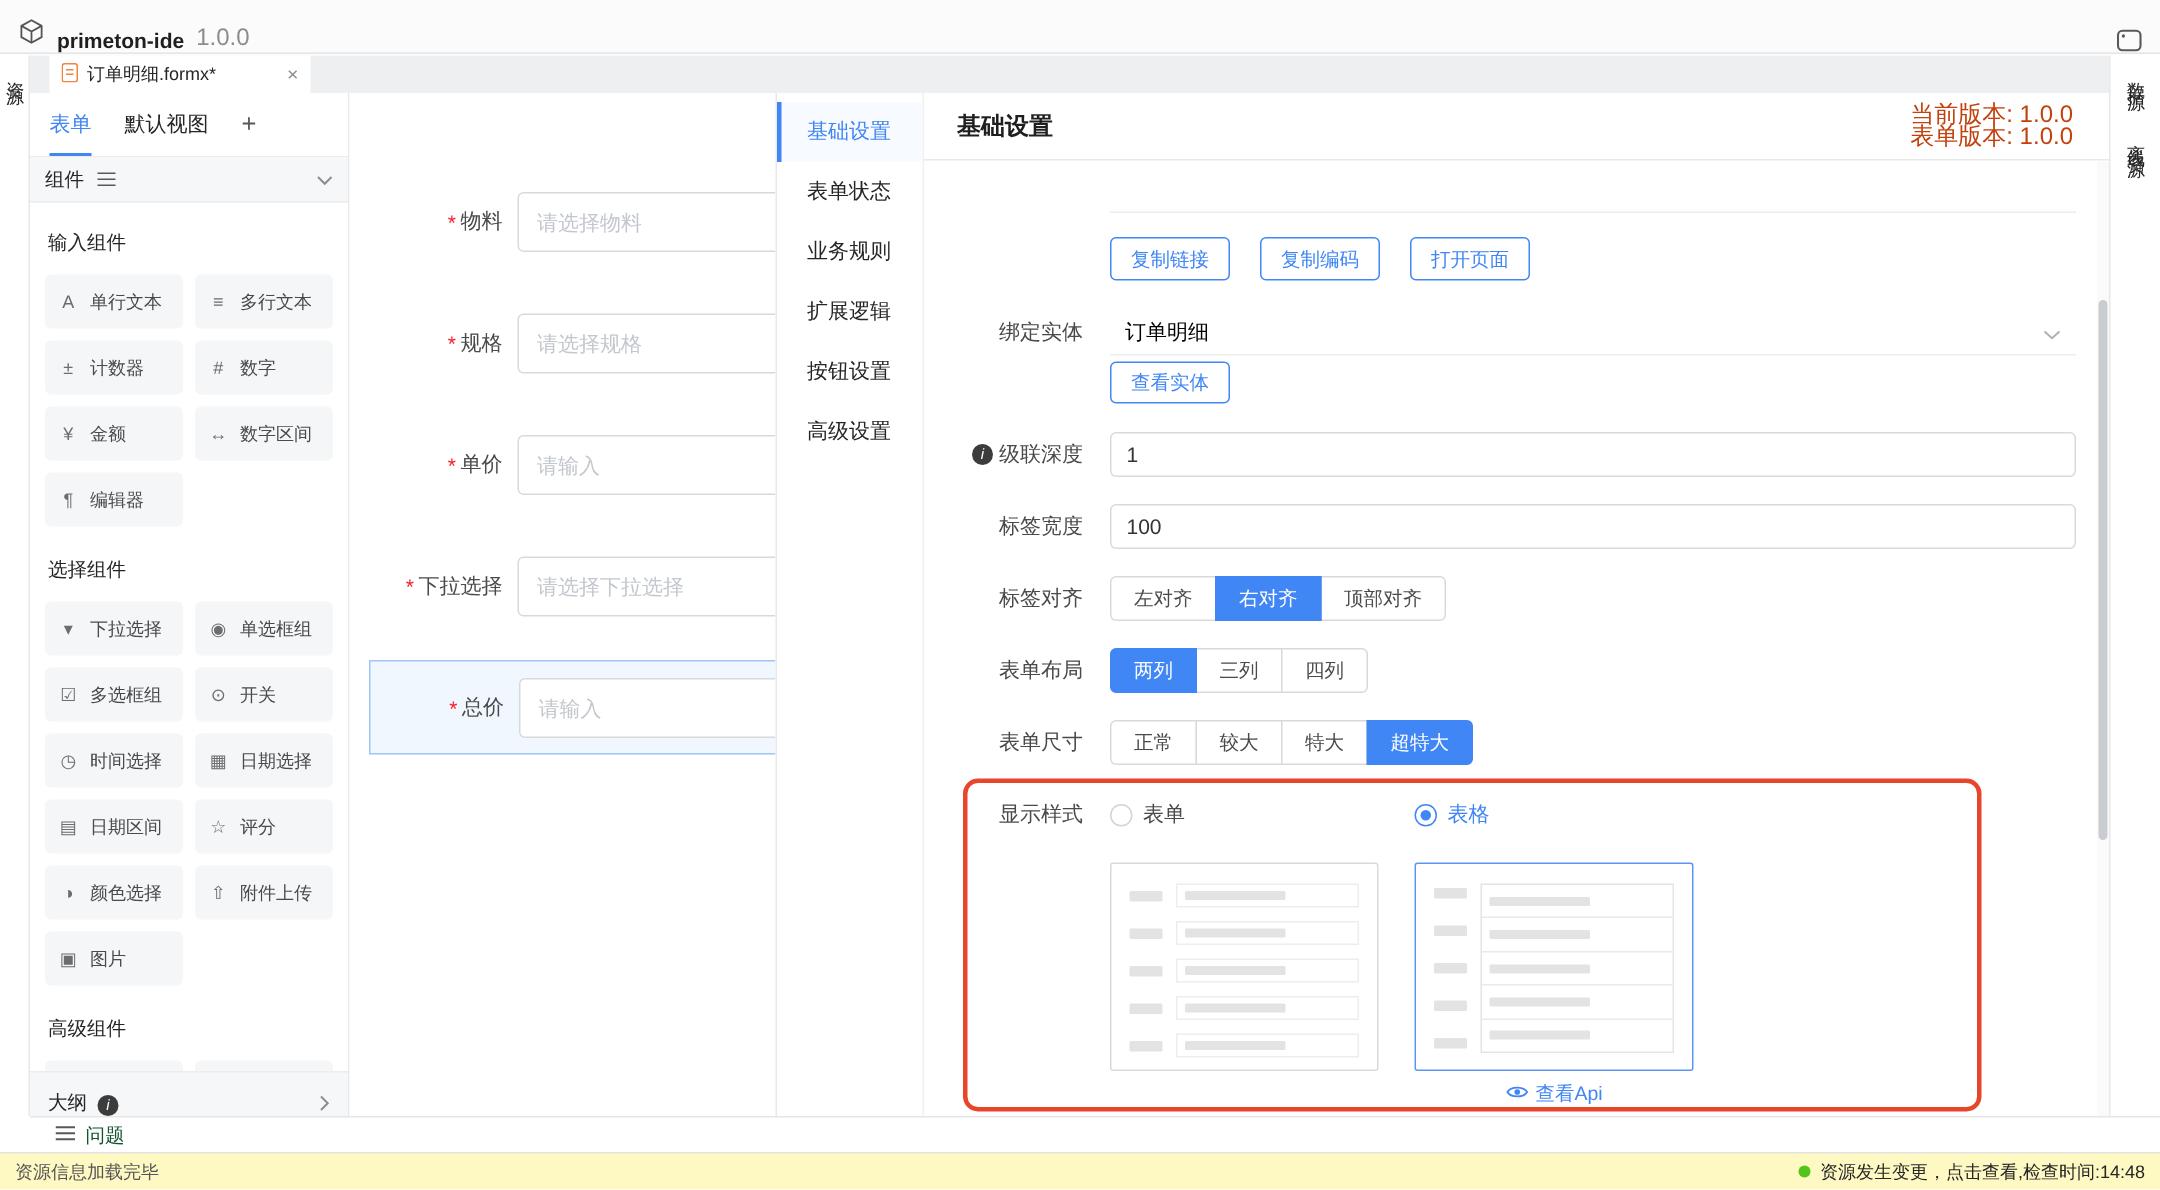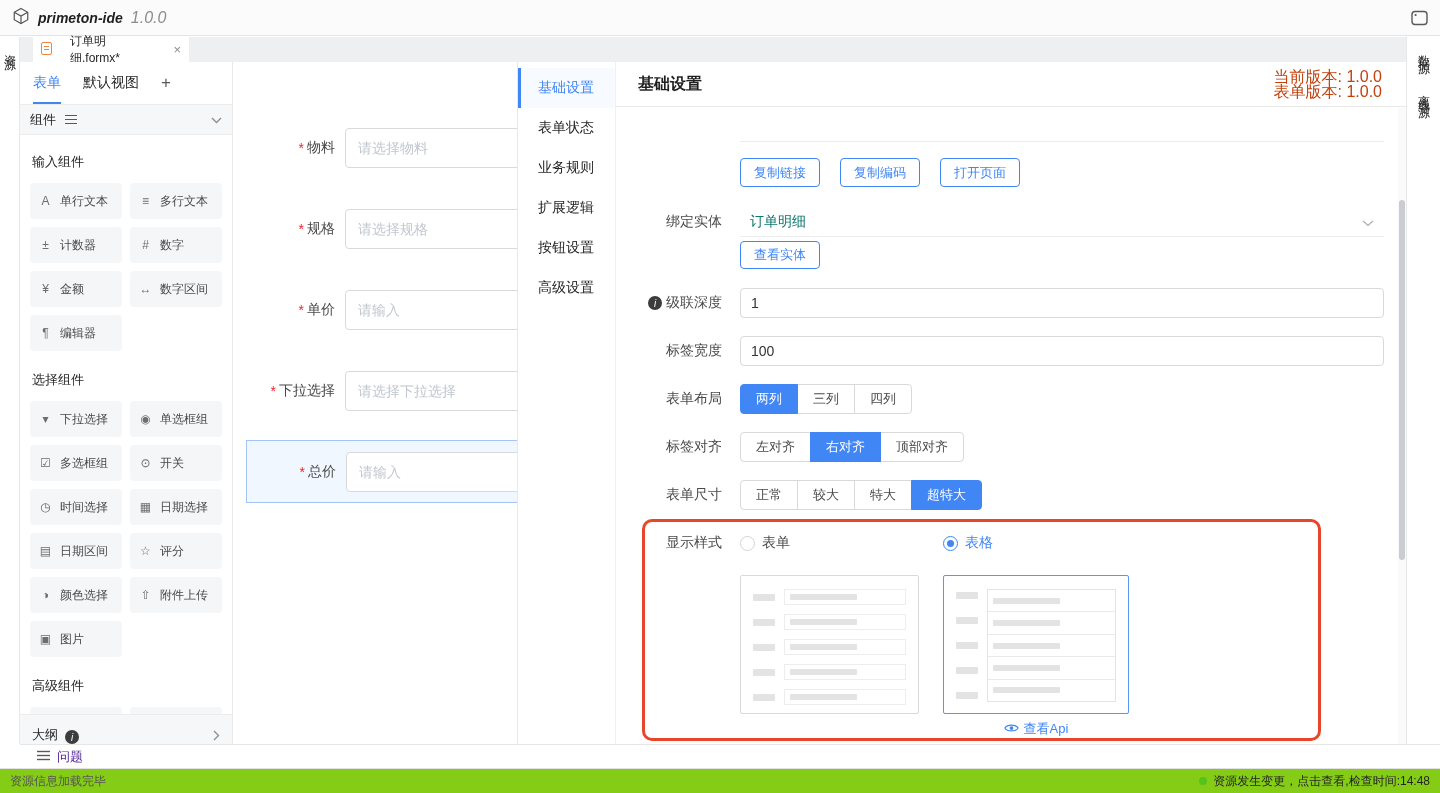--- a/index.html
+++ b/index.html
@@ -1,39 +1,39 @@
 <!DOCTYPE html>
 <html><head>
 <meta charset="utf-8">
 <style>
   * { box-sizing: border-box; margin: 0; padding: 0; }
   html,body { width:1440px; height:793px; overflow:hidden; }
   body { font-family:"Liberation Sans", sans-serif; background:#fff; position:relative; color:#333; }
 
   
   .titlebar { position:absolute; top:0; left:0; right:0; height:36px; background:#fbfbfb;
-    border-bottom:1px solid #e4e4e4; display:flex; align-items:center; padding:0 12px; gap:8px;font-style:italic; }
+    border-bottom:1px solid #e4e4e4; display:flex; align-items:flex-end; padding:0 12px; gap:8px; }
   .app-name { font-size:14px; font-weight:bold; color:#1f1f1f; }
   .app-ver { font-size:16px; color:#8c8c8c; }
   .titlebar-right { margin-left:auto; display:flex; align-items:center; }
 
   
   .rail-left { position:absolute; top:37px; left:0; width:20px; bottom:49px; background:#fff;
     border-right:1px solid #e8e8e8; text-align:center; }
   .rail-right { position:absolute; top:37px; right:0; width:34px; bottom:49px; background:#fff;
     border-left:1px solid #e8e8e8; text-align:center; }
   .vtext { writing-mode:vertical-rl; text-orientation:upright; letter-spacing:4px;
     font-size:12px; color:#262626; display:inline-block; margin-top:8px; }
   .vtext.second { margin-top:24px; }
 
   
   .tabstrip { position:absolute; top:37px; left:20px; right:34px; height:25px; background:#edeff1;
     display:flex; align-items:flex-end; }
-  .tab-active { height:25px; width:156px; margin-left:13px; background:#fff; display:flex;
-    align-items:center; padding:0 8px; gap:18px; font-size:12px; color:#262626; }
+  .tab-active { height:25px; width:174px; margin-left:13px; background:#fff; display:flex;
+    align-items:center; padding:0 8px; gap:6px; font-size:12px; color:#262626; }
   .tab-close { margin-left:auto; color:#8c8c8c; font-size:13px; line-height:1; cursor:pointer; }
 
   
   .left-panel { position:absolute; top:62px; left:20px; width:213px; bottom:49px; background:#fff;
     border-right:1px solid #e8e8e8; display:flex; flex-direction:column; }
   .panel-tabs { height:43px; flex:none; border-bottom:1px solid #ececec; display:flex;
     align-items:center; padding-left:13px; gap:22px; font-size:14px; }
   .ptab { color:#262626; cursor:pointer; position:relative; height:100%; display:flex; align-items:center; }
   .ptab.active { color:#4086f4; }
   .ptab.active::after { content:""; position:absolute; left:0; right:0; bottom:0; height:2px; background:#4086f4; }
@@ -85,21 +85,21 @@
   .versions { margin-left:auto; text-align:right; font-size:16px; color:#c2410c; line-height:15px; padding-right:2px; }
   .main-scroll { position:absolute; top:46px; left:0; right:8px; bottom:0; overflow:hidden; padding:0 14px 0 22px; }
   .cutline { height:1px; background:#ececec; margin:33px 0 0 102px; }
   .srow { display:flex; align-items:center; margin-top:18px; }
   .slabel { width:84px; flex:none; margin-right:18px; display:flex; justify-content:flex-end;
     align-items:center; gap:4px; font-size:14px; color:#4a4a4a; }
   .btn-blue { height:29px; padding:0 13px; border:1px solid #4086f4; color:#4086f4; background:#fff;
     border-radius:4px; font-size:13px; display:inline-flex; align-items:center; cursor:pointer; font-family:inherit; }
   .actions { gap:20px; margin-top:16px; }
   .entity-select { flex:1; height:30px; display:flex; align-items:center; padding:0 10px;
-    border-bottom:1px solid #ededed; font-size:14px; color:#0f766e; cursor:pointer; margin-top:1px; }
+    border-bottom:1px solid #ededed; font-size:14px; color:#000000; cursor:pointer; margin-top:1px; }
   .entity-select .chev { margin-left:auto; }
   .view-btn-row { margin-top:4px; }
   .sinput { flex:1; height:30px; border:1px solid #d9d9d9; border-radius:4px; padding:0 10px;
     font-size:14px; color:#333; font-family:inherit; outline:none; }
   .seg { display:flex; }
   .seg button { height:30px; padding:0 15px; border:1px solid #d9d9d9; background:#fff; color:#4a4a4a;
     font-size:13px; margin-left:-1px; cursor:pointer; font-family:inherit; position:relative; }
   .seg button:first-child { margin-left:0; border-radius:4px 0 0 4px; }
   .seg button:last-child { border-radius:0 4px 4px 0; }
   .seg button.on { background:#4086f4; border-color:#4086f4; color:#fff; z-index:1; }
@@ -128,22 +128,22 @@
   .api-row { margin:6px 0 0 305px; width:186px; display:flex; justify-content:center; align-items:center;
     gap:5px; font-size:13px; color:#4086f4; cursor:pointer; }
   .red-box { position:absolute; left:26px; top:457px; width:679px; height:222px;
     border:3px solid #e8462a; border-radius:10px; pointer-events:none; z-index:3; }
   .vscroll { position:absolute; right:0; top:46px; bottom:0; width:8px; background:#fafafa; }
   .vthumb { position:absolute; top:92px; left:1px; width:6px; height:360px; background:#c9cdd2; border-radius:3px; }
 
   
   .problems-bar { position:absolute; left:20px; right:0; top:744px; height:24px; background:#fff;
     border-top:1px solid #e6e6e6; display:flex; align-items:center; padding-left:17px; gap:7px;
-    font-size:13px; color:#4c1d95; }
-  .status-bar { position:absolute; left:0; right:0; bottom:0; height:25px; background:#84cc16;
+    font-size:13px; color:#14532d; }
+  .status-bar { position:absolute; left:0; right:0; bottom:0; height:25px; background:#fef9c3;
     border-top:1px solid #e2e2e2; display:flex; align-items:center; padding:0 10px; font-size:12px; }
   .status-left { color:#555; }
   .status-right { margin-left:auto; display:flex; align-items:center; gap:6px; color:#262626; }
   .green-dot { width:8px; height:8px; border-radius:50%; background:#52c41a; flex:none; }
 </style>
 </head>
 <body>
 
 <div class="titlebar">
   <span>
@@ -387,34 +387,34 @@
         </span>
       <input class="sinput" value="1" style="">
     </div>
 
     <div class="srow">
       <span class="slabel">标签宽度</span>
       <input class="sinput" value="100" style="">
     </div>
 
     <div class="srow">
+      <span class="slabel">标签对齐</span>
+      <div class="seg">
+        <button>左对齐</button>
+        <button class="on">右对齐</button>
+        <button>顶部对齐</button>
+      </div>
+    </div>
+
+    <div class="srow">
       <span class="slabel">表单布局</span>
       <div class="seg">
         <button class="on">两列</button>
         <button>三列</button>
         <button>四列</button>
-      </div>
-    </div>
-
-    <div class="srow">
-      <span class="slabel">标签对齐</span>
-      <div class="seg">
-        <button>左对齐</button>
-        <button class="on">右对齐</button>
-        <button>顶部对齐</button>
       </div>
     </div>
 
     <div class="srow">
       <span class="slabel">表单尺寸</span>
       <div class="seg">
         <button>正常</button>
         <button>较大</button>
         <button>特大</button>
         <button class="on">超特大</button>

